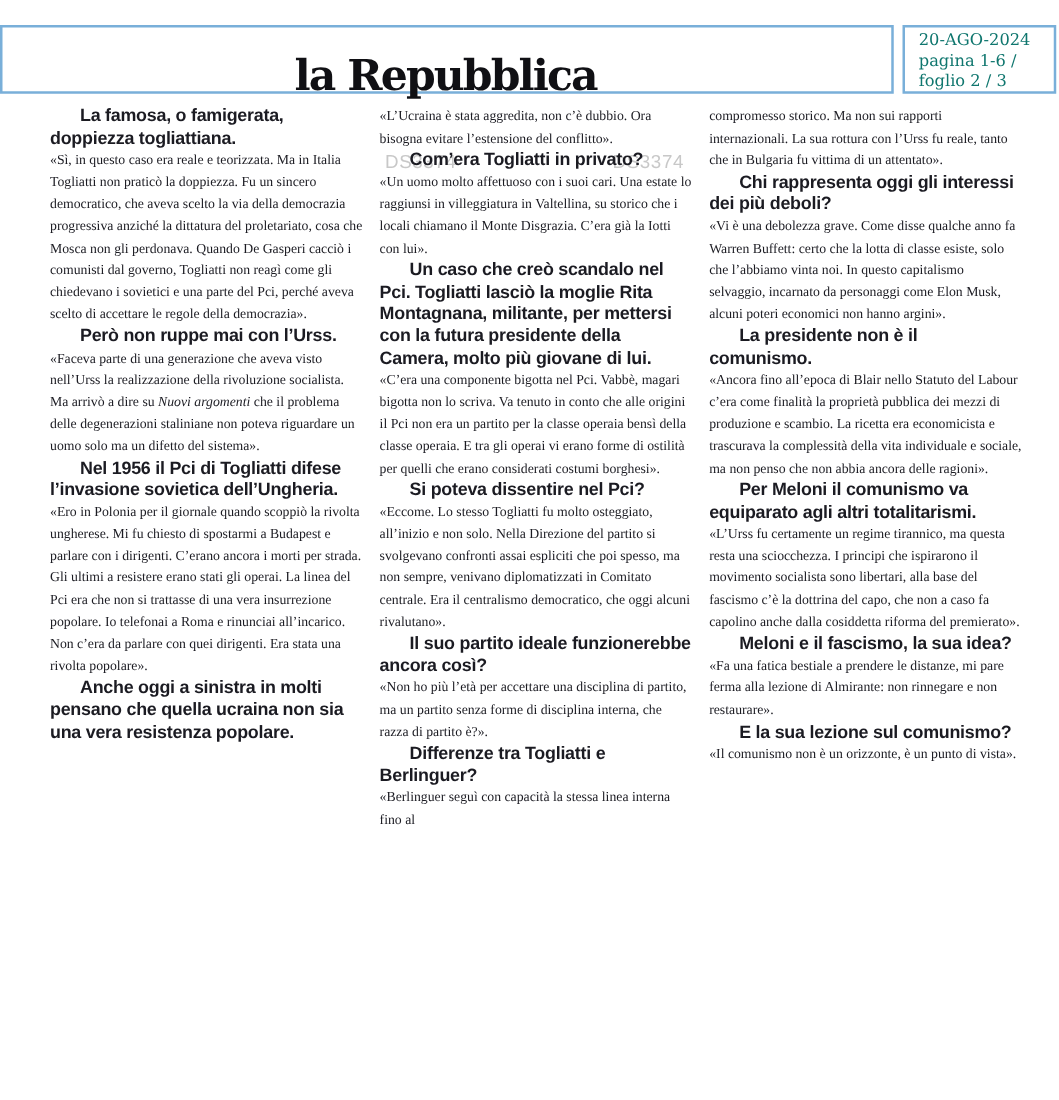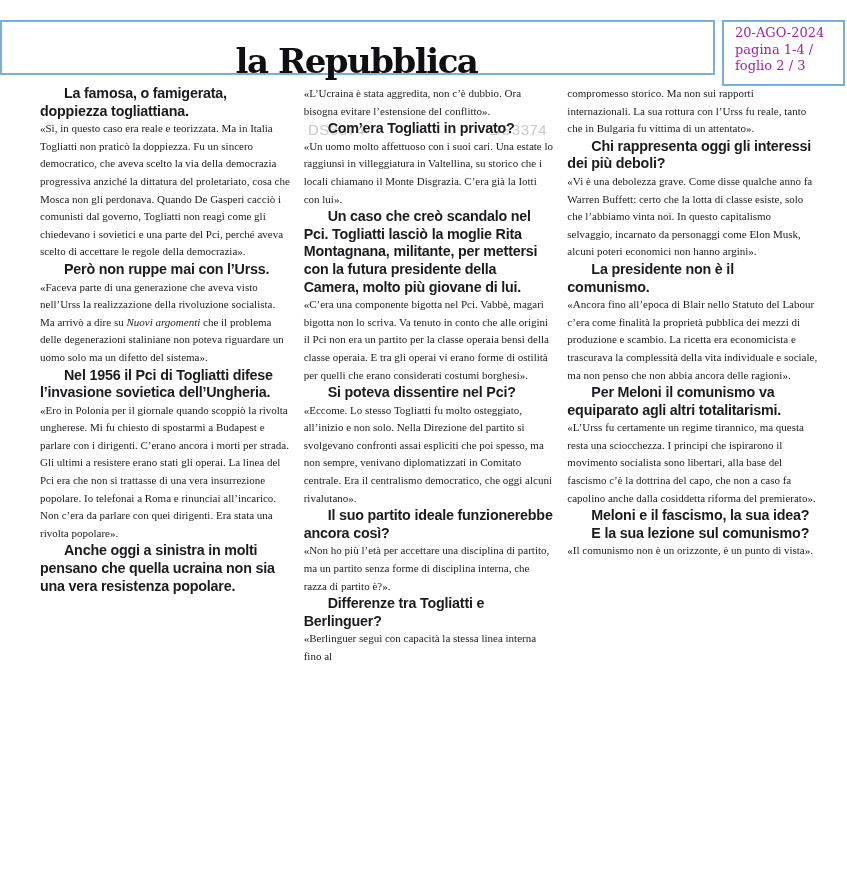--- a/index.html
+++ b/index.html
@@ -28,29 +28,29 @@
     position:absolute;left:0;top:41px;width:713px;
     text-align:center;
     font-family:"DejaVu Serif", serif;
     font-weight:bold;
     font-size:34px;
     letter-spacing:-1.5px;
     color:#101014;
   }
   .info-box{
     position:absolute;left:722px;top:20px;
-    width:123px;height:66px;
+    width:123px;height:55px;
     border:2px solid var(--frame);
     box-sizing:border-box;
     background:#fff;
     font-family:"DejaVu Serif", serif;
     font-size:13px;
     line-height:16.5px;
     padding:3px 0 0 11px;
-    color:#a21caf;
+    color:#0f766e;
   }
   
   .columns{
     position:absolute;
     left:40px;top:85px;
     width:778px;
     display:flex;
     gap:13px;
   }
   .col{flex:1;min-width:0;}
@@ -83,21 +83,21 @@
   .wm.w2{left:490px;}
 </style>
 </head>
 <body>
 
 <div class="masthead-box"></div>
 <div class="masthead">la Repubblica</div>
 
 <div class="info-box">
   <div>20-AGO-2024</div>
-  <div>pagina 1-4 /</div>
+  <div>pagina 1-6 /</div>
   <div>foglio  2 / 3</div>
 </div>
 
 <span class="wm w1">DS3374</span>
 <span class="wm w2">DS3374</span>
 
 <div class="columns">
     <div class="col">
       <p class="q">La famosa, o famigerata, doppiezza togliattiana.</p>
       <p class="a">«Sì, in questo caso era reale e teorizzata. Ma in Italia Togliatti non praticò la doppiezza. Fu un sincero democratico, che aveva scelto la via della democrazia progressiva anziché la dittatura del proletariato, cosa che Mosca non gli perdonava. Quando De Gasperi cacciò i comunisti dal governo, Togliatti non reagì come gli chiedevano i sovietici e una parte del Pci, perché aveva scelto di accettare le regole della democrazia».</p>
@@ -122,16 +122,17 @@
     </div>
     <div class="col">
       <p class="a">compromesso storico. Ma non sui rapporti internazionali. La sua rottura con l’Urss fu reale, tanto che in Bulgaria fu vittima di un attentato».</p>
       <p class="q">Chi rappresenta oggi gli interessi dei più deboli?</p>
       <p class="a">«Vi è una debolezza grave. Come disse qualche anno fa Warren Buffett: certo che la lotta di classe esiste, solo che l’abbiamo vinta noi. In questo capitalismo selvaggio, incarnato da personaggi come Elon Musk, alcuni poteri economici non hanno argini».</p>
       <p class="q">La presidente non è il comunismo.</p>
       <p class="a">«Ancora fino all’epoca di Blair nello Statuto del Labour c’era come finalità la proprietà pubblica dei mezzi di produzione e scambio. La ricetta era economicista e trascurava la complessità della vita individuale e sociale, ma non penso che non abbia ancora delle ragioni».</p>
       <p class="q">Per Meloni il comunismo va equiparato agli altri totalitarismi.</p>
       <p class="a">«L’Urss fu certamente un regime tirannico, ma questa resta una sciocchezza. I principi che ispirarono il movimento socialista sono libertari, alla base del fascismo c’è la dottrina del capo, che non a caso fa capolino anche dalla cosiddetta riforma del premierato».</p>
       <p class="q">Meloni e il fascismo, la sua idea?</p>
+      <p class="a">«Fa una fatica bestiale a prendere le distanze, mi pare ferma alla lezione di Almirante: non rinnegare e non restaurare».</p>
       <p class="q">E la sua lezione sul comunismo?</p>
       <p class="a">«Il comunismo non è un orizzonte, è un punto di vista».</p>
     </div>
   </div>
 
 </body></html>

